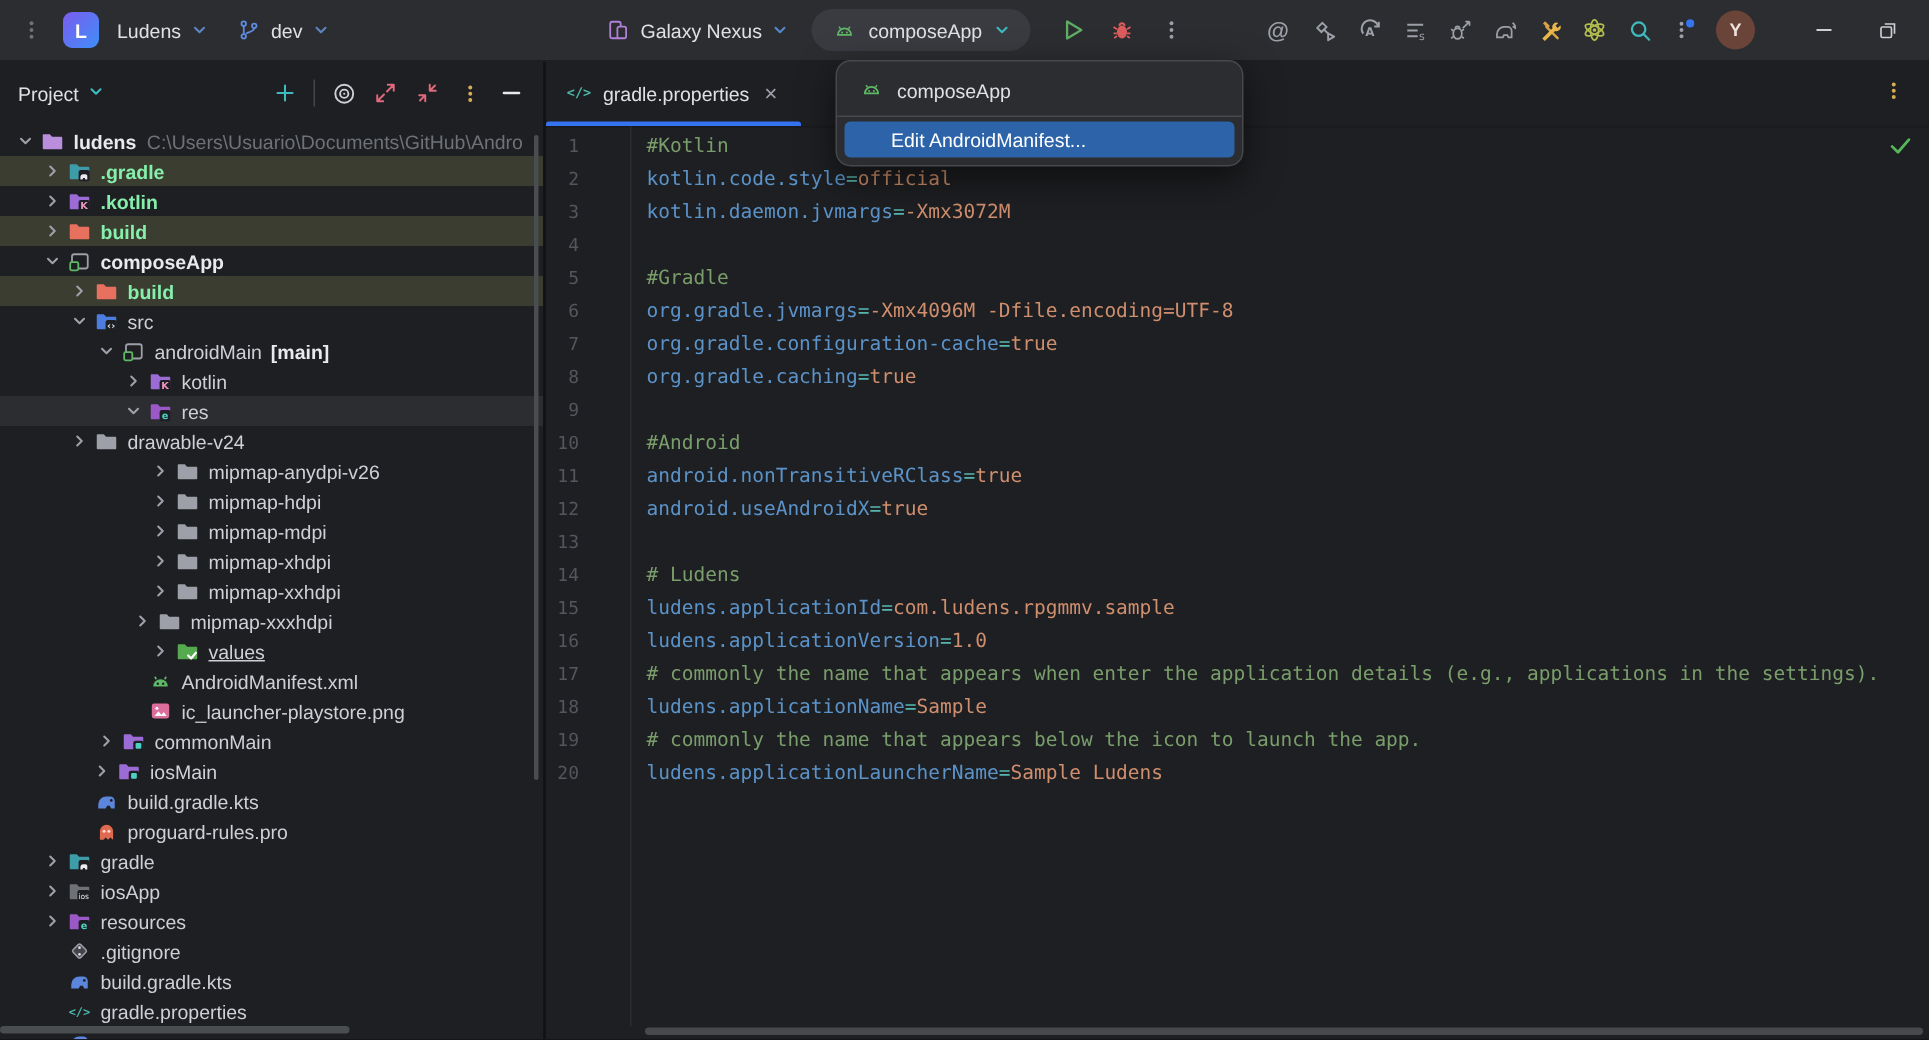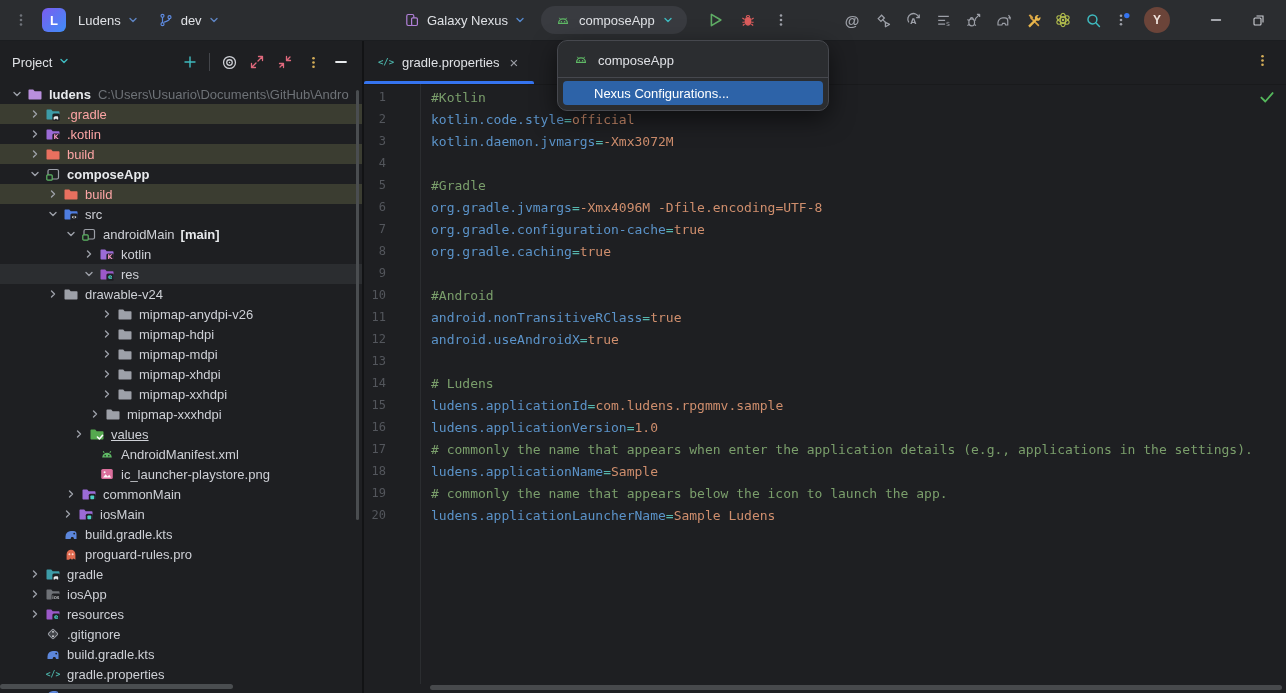--- a/index.html
+++ b/index.html
@@ -30,21 +30,21 @@
   .panel-divider{position:absolute;left:362px;top:0;width:2px;height:100%;background:#121315;}
   .panel-header{height:44px;display:flex;align-items:center;padding:0 12px;}
   .ph-right{margin-left:auto;display:flex;align-items:center;gap:10px;}
   .vdiv{width:1px;height:18px;background:#43454A;}
   .tree{position:absolute;top:44px;left:0;right:0;bottom:0;overflow:hidden;}
   .trow{height:20px;display:flex;align-items:center;white-space:nowrap;color:#CED0D6;}
   .trow.olive-row{background:#3B3D31;}
   .trow.hover-row{background:#2B2D30;}
   .chev{width:18px;display:flex;justify-content:center;flex:none;}
   .ticon{width:18px;display:flex;justify-content:center;flex:none;margin-right:5px;}
-  .tlabel.olive{color:#fca5a5;}
+  .tlabel.olive{color:#86efac;font-weight:bold;}
   .tlabel.bold{color:#E8EAED;font-weight:bold;}
   .tsuffix{color:#6E7277;margin-left:7px;}
   .tsuffix.boldsuf{color:#E8EAED;font-weight:bold;margin-left:6px;}
   .panel-hscroll{position:absolute;left:0;bottom:4px;width:233px;height:5px;background:#4A4D50;border-radius:3px;}
   .panel-vscroll{position:absolute;right:3px;top:50px;width:3px;height:430px;background:#4A4D50;border-radius:2px;}
 
   
   .editor{position:absolute;left:364px;top:0;right:0;bottom:0;background:#1E1F22;}
   .tabbar{position:absolute;top:0;left:0;right:0;height:44px;border-bottom:1px solid #191A1C;}
   .tab{position:absolute;left:0;top:0;height:44px;display:flex;align-items:center;gap:8px;padding:0 14px;}
@@ -533,21 +533,21 @@
                 <path d="M4.5 3L7.5 6 4.5 9" fill="none" stroke="#9DA0A8" stroke-width="1.4" stroke-linecap="round" stroke-linejoin="round"></path>
               </svg>
             </span>
             <span class="ticon">
               <svg width="16" height="16" viewBox="0 0 16 16">
                 <path d="M1.5 4.2c0-.4.3-.7.7-.7h4l1.5 1.7h6.1c.4 0 .7.3.7.7v6.9c0 .4-.3.7-.7.7H2.2a.7.7 0 01-.7-.7z" fill="#9DA0A8"></path>
               </svg>
             </span>
             <span class="tlabel">mipmap-xxxhdpi</span>
           </div>
-          <div class="trow" style="padding-left: 70px; text-decoration: underline;">
+          <div class="trow" style="padding-left: 98px; text-decoration: underline;">
             <span class="chev">
               <svg width="12" height="12" viewBox="0 0 12 12">
                 <path d="M4.5 3L7.5 6 4.5 9" fill="none" stroke="#9DA0A8" stroke-width="1.4" stroke-linecap="round" stroke-linejoin="round"></path>
               </svg>
             </span>
             <span class="ticon">
               <svg width="16" height="16" viewBox="0 0 16 16">
                 <path d="M1.5 4.2c0-.4.3-.7.7-.7h4l1.5 1.7h6.1c.4 0 .7.3.7.7v6.9c0 .4-.3.7-.7.7H2.2a.7.7 0 01-.7-.7z" fill="#55A94F"></path>
                 <path d="M8.4 11l2 2 3.2-3.8" stroke="#fff" stroke-width="1.5" fill="none" stroke-linecap="round" stroke-linejoin="round"></path>
               </svg>
@@ -784,18 +784,18 @@
             <line x1="10.7" y1="7.2" x2="11.6" y2="5.8" stroke="#5FB865"></line>
             <circle cx="6.4" cy="9.7" r=".7" fill="#5FB865"></circle>
             <circle cx="9.6" cy="9.7" r=".7" fill="#5FB865"></circle>
           </svg>
       </span>
       <span>composeApp</span>
     </div>
     <div class="popup-sep"></div>
     <div class="popup-row2-wrap">
       <div class="popup-row2">
-        <span>Nexus Configurations...</span>
+        <span>Edit AndroidManifest...</span>
       </div>
     </div>
   </div>
 
 </div>
 
 </body></html>

